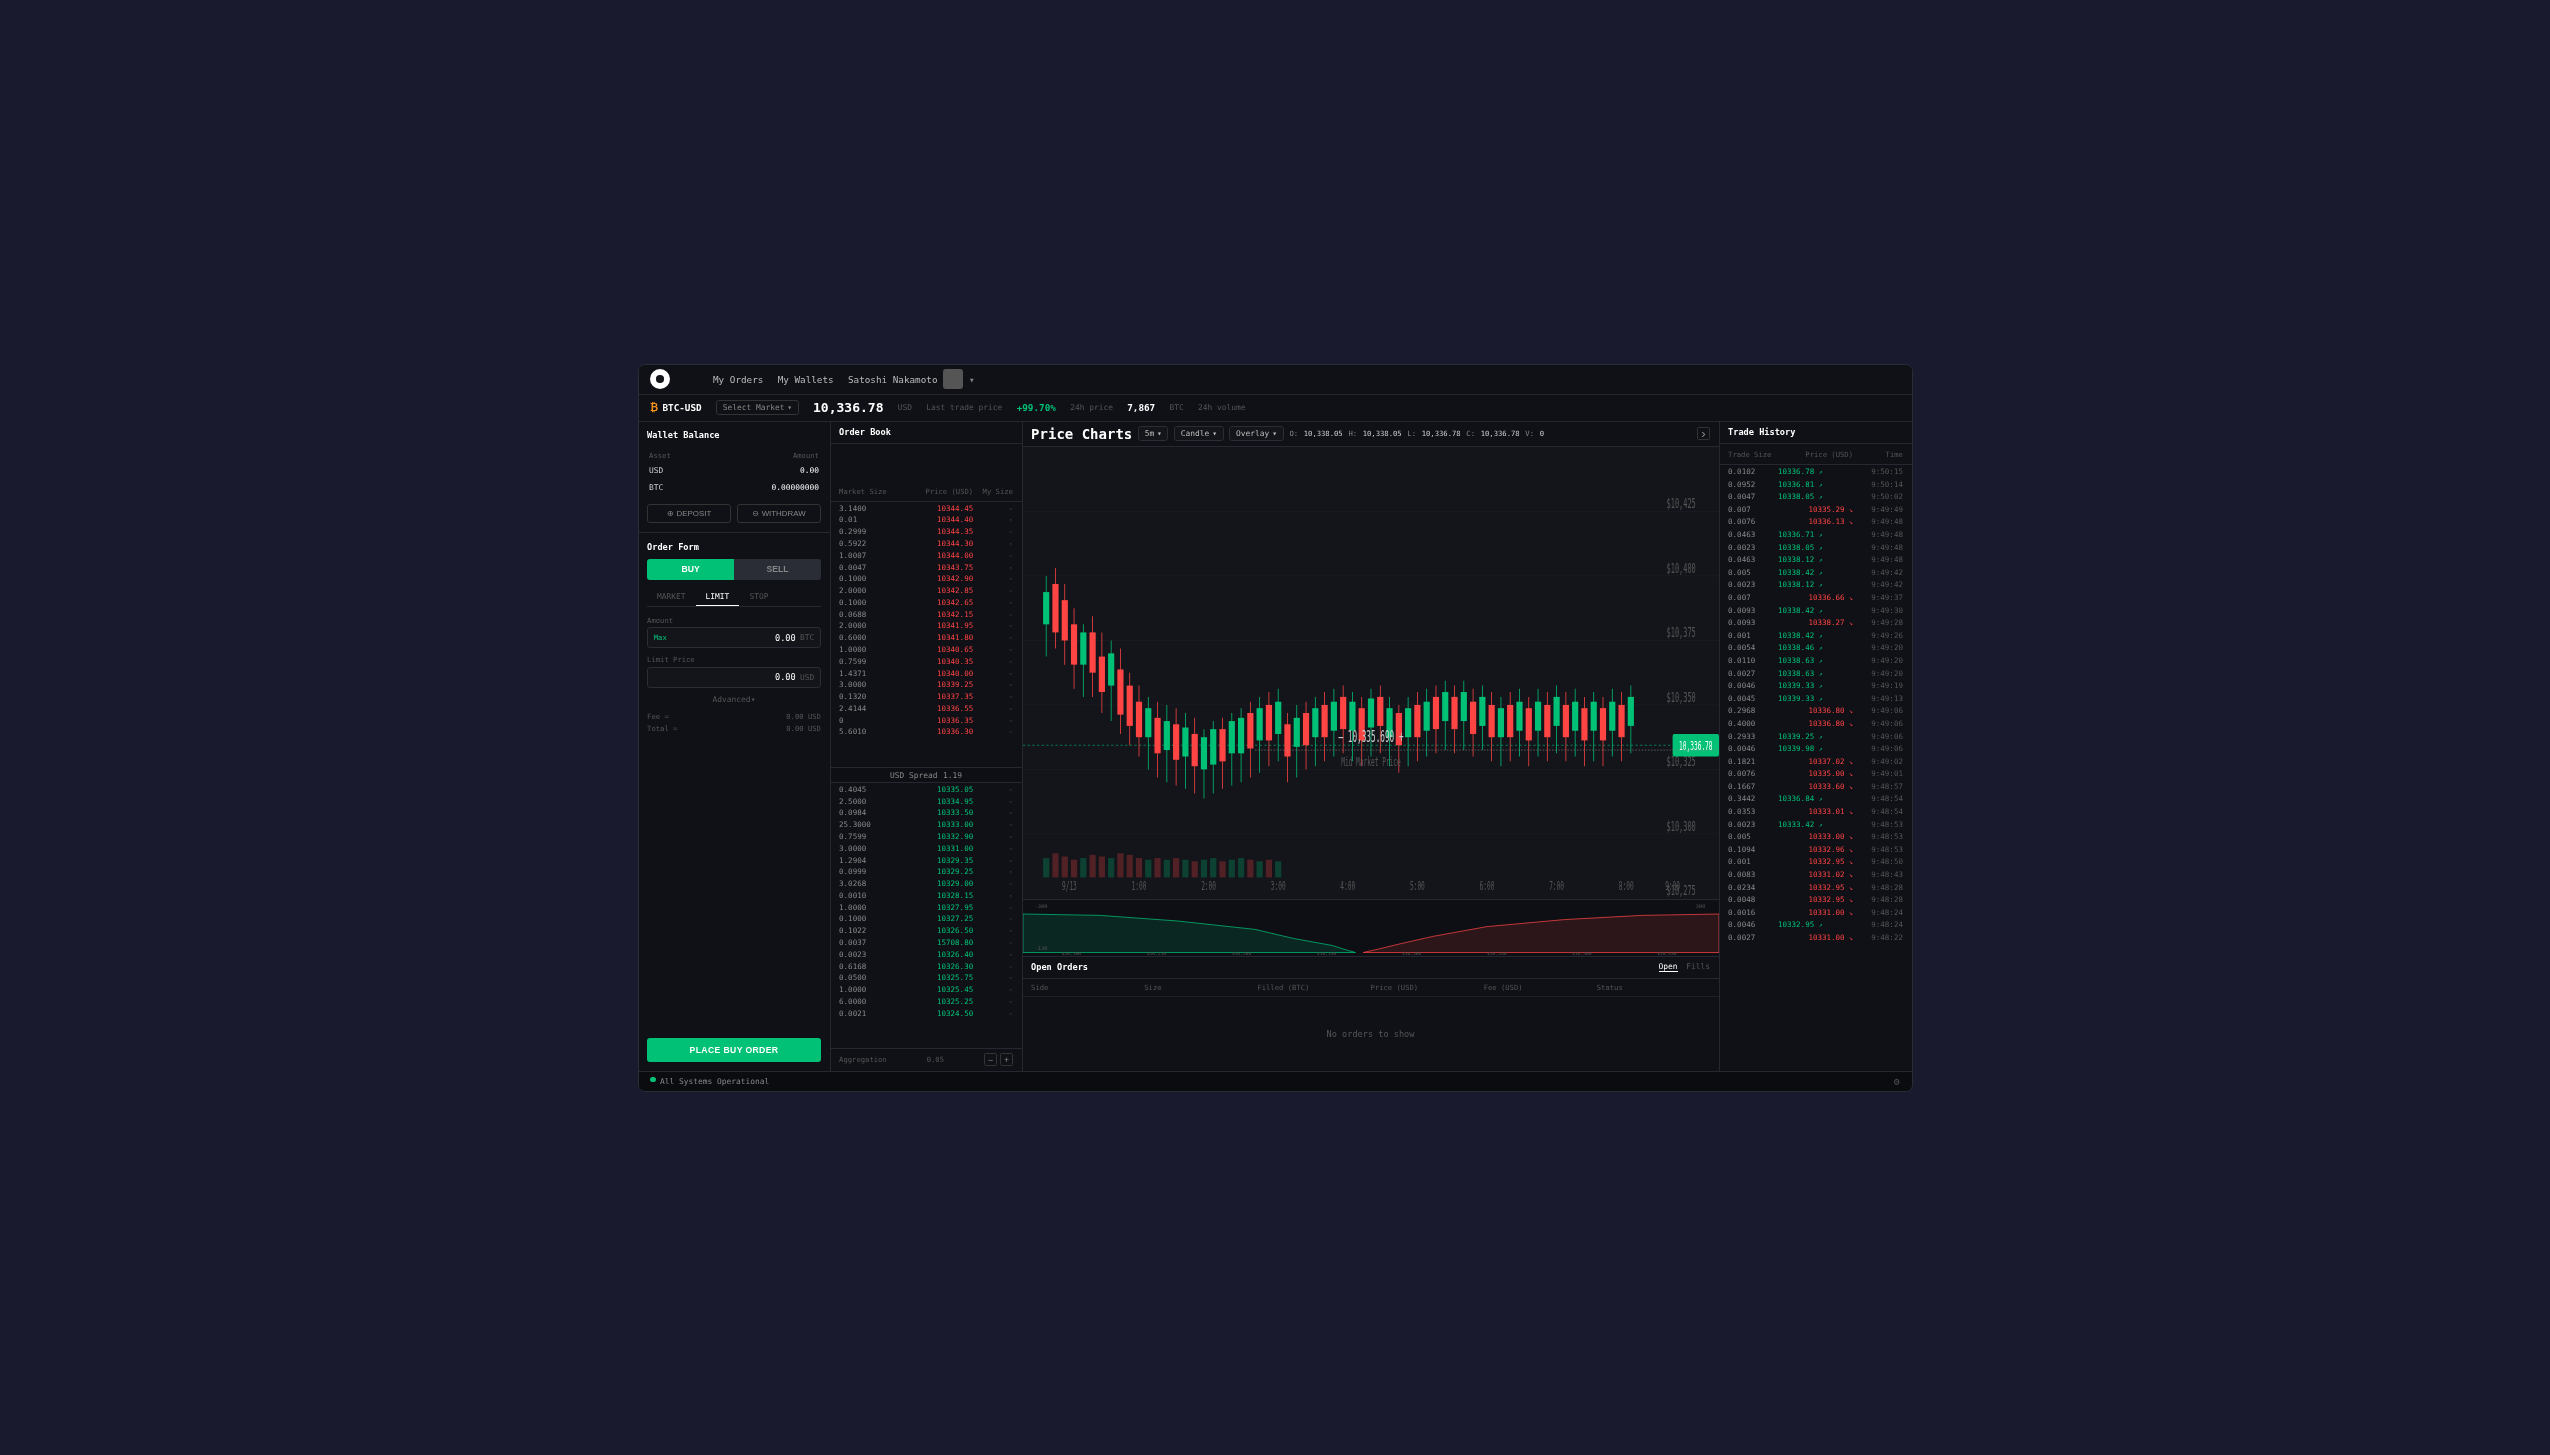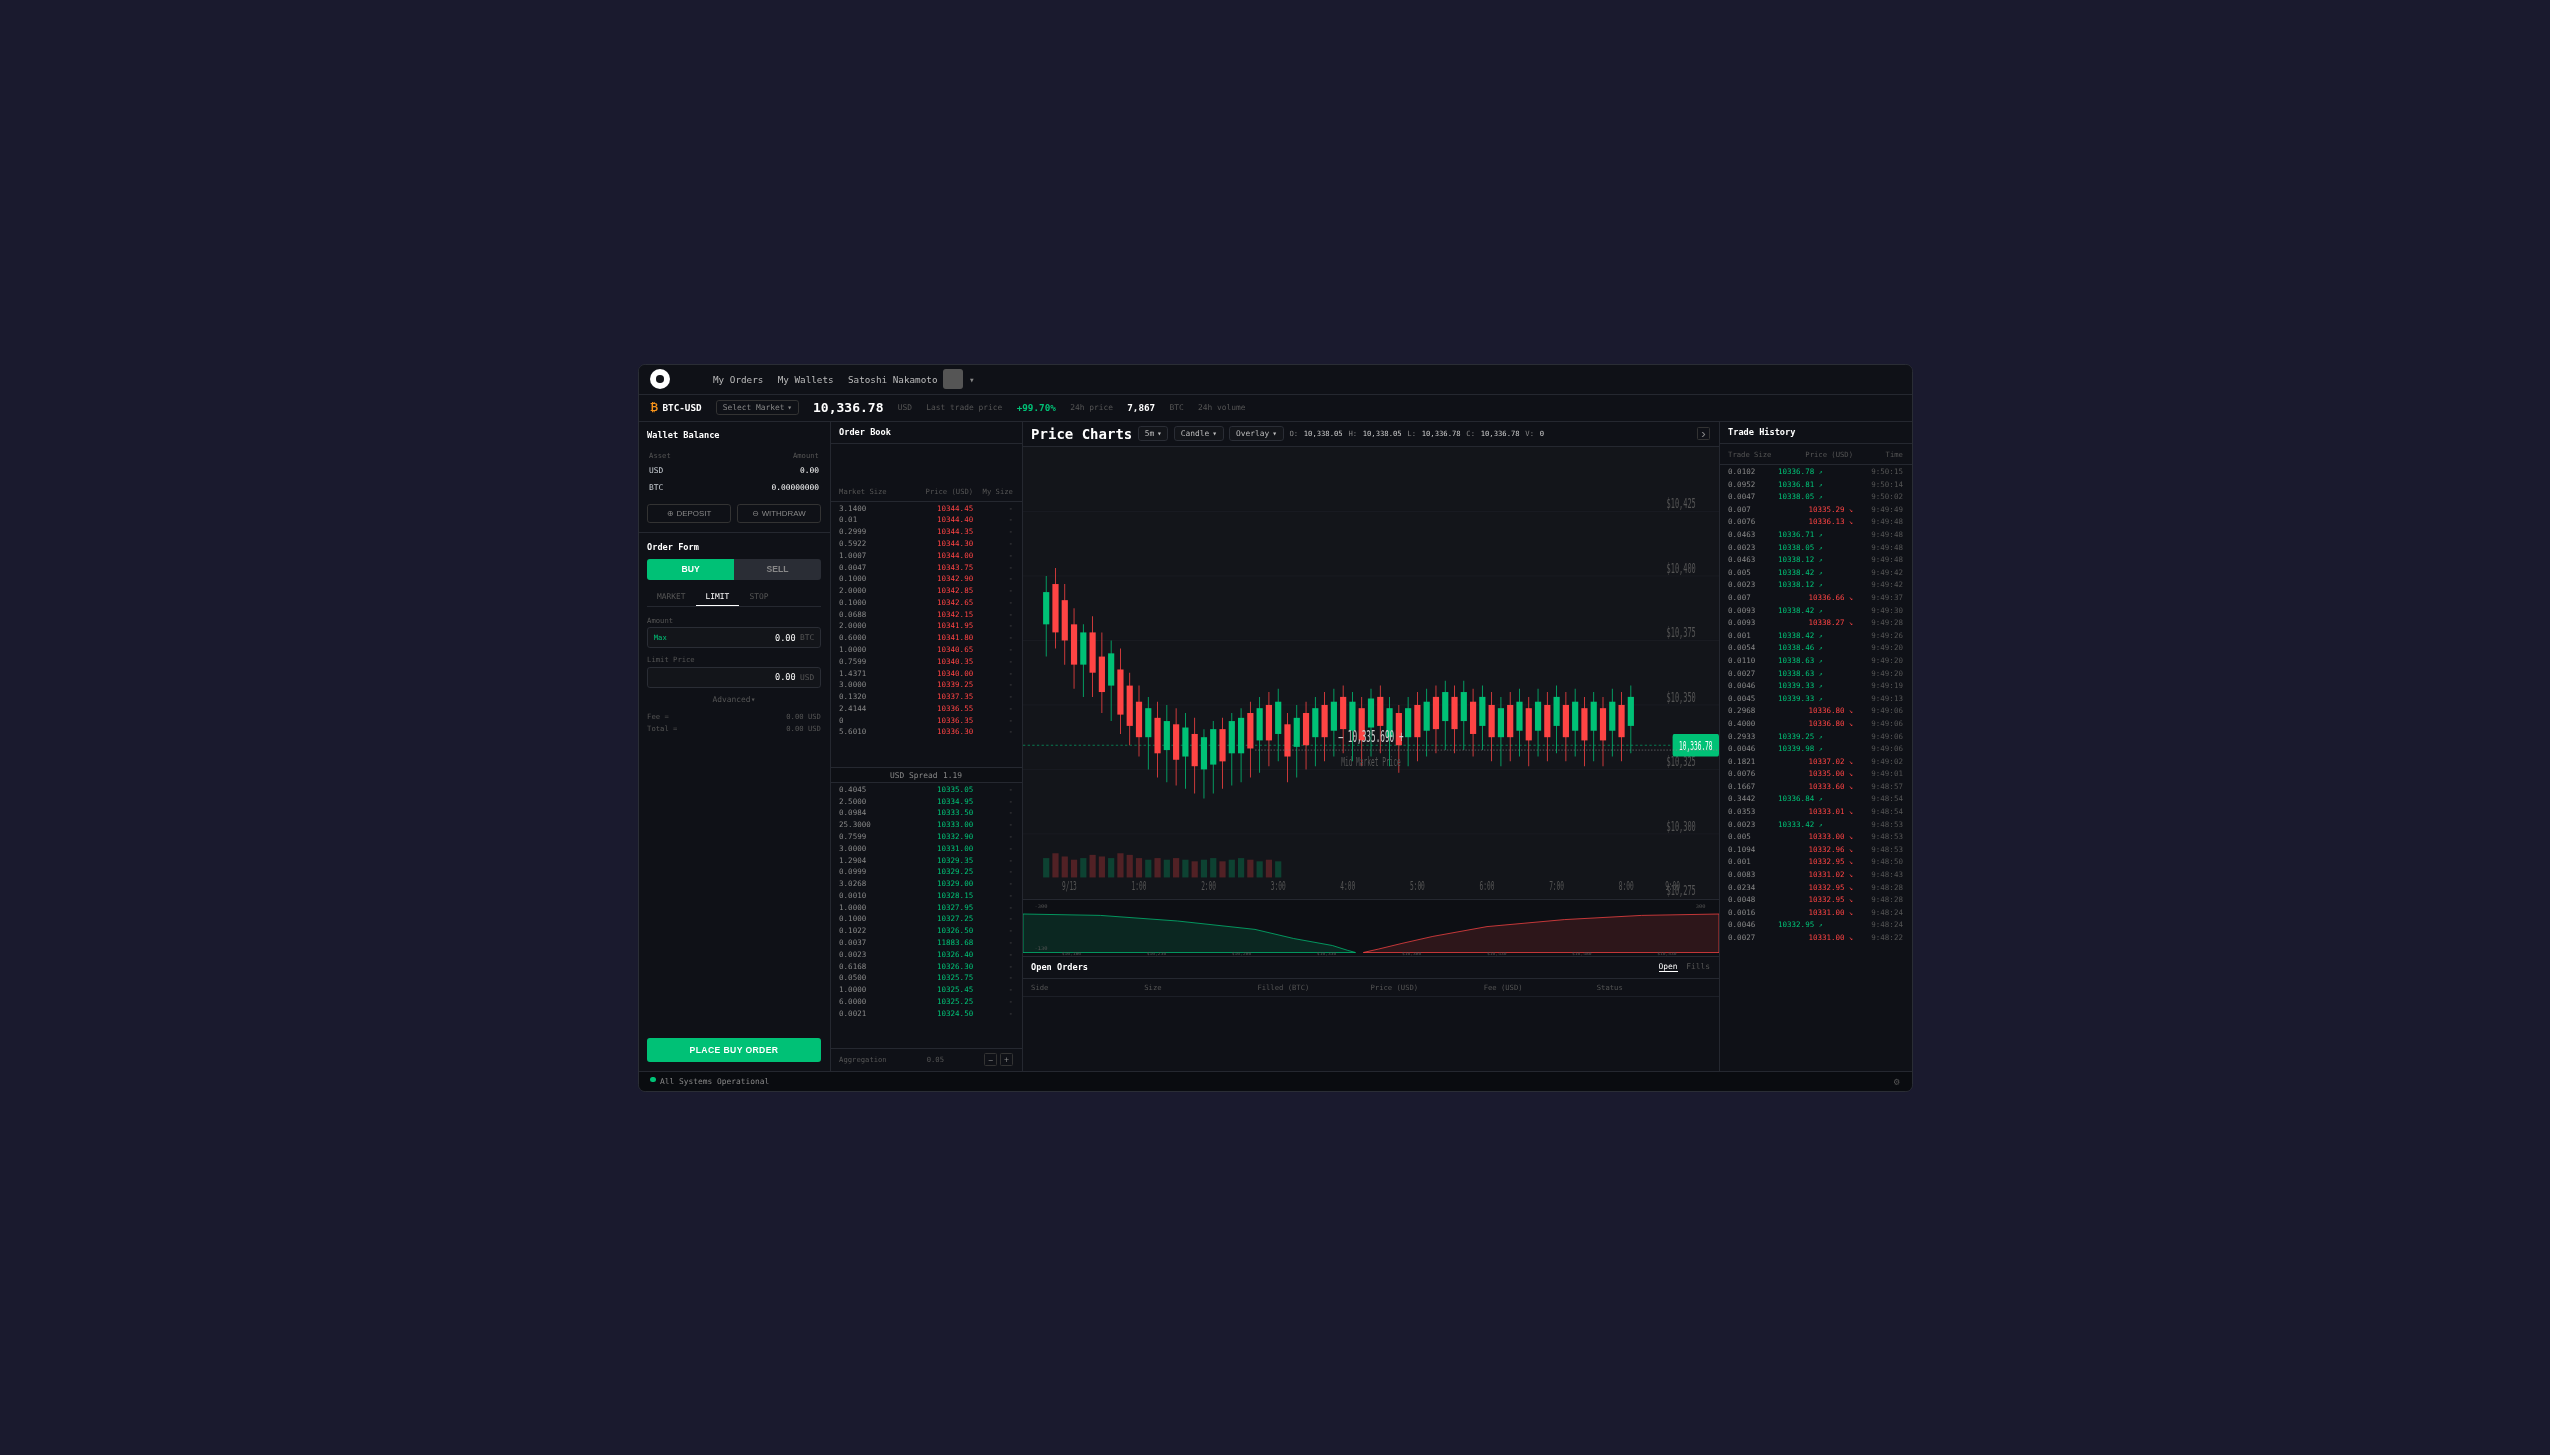--- a/index.html
+++ b/index.html
@@ -885,21 +885,21 @@
             <span class="ob-c2-bid">10327.25</span>
             <span class="ob-c3">-</span>
           </div>
           <div class="ob-row bid">
             <span class="ob-c1">0.1022</span>
             <span class="ob-c2-bid">10326.50</span>
             <span class="ob-c3">-</span>
           </div>
           <div class="ob-row bid">
             <span class="ob-c1">0.0037</span>
-            <span class="ob-c2-bid">11883.68</span>
+            <span class="ob-c2-bid">15708.80</span>
             <span class="ob-c3">-</span>
           </div>
           <div class="ob-row bid">
             <span class="ob-c1">0.0023</span>
             <span class="ob-c2-bid">10326.40</span>
             <span class="ob-c3">-</span>
           </div>
           <div class="ob-row bid">
             <span class="ob-c1">0.6168</span>
             <span class="ob-c2-bid">10326.30</span>
@@ -1259,20 +1259,21 @@
           </div>
         </div>
         <div class="oo-table-header">
           <span class="oo-col">Side</span>
           <span class="oo-col">Size</span>
           <span class="oo-col">Filled (BTC)</span>
           <span class="oo-col">Price (USD)</span>
           <span class="oo-col">Fee (USD)</span>
           <span class="oo-col">Status</span>
         </div>
+        <div class="oo-no-orders">No orders to show</div>
       </div>
     </div>
 
     <div class="trade-history-panel">
       <div style="padding: 5.7px 8.6px; border-bottom: 0.7px solid #252830;">
         <span class="section-title">Trade History</span>
       </div>
       <div class="th-header">
         <span class="th-col1">Trade Size</span>
         <span class="th-col2">Price (USD)</span>

